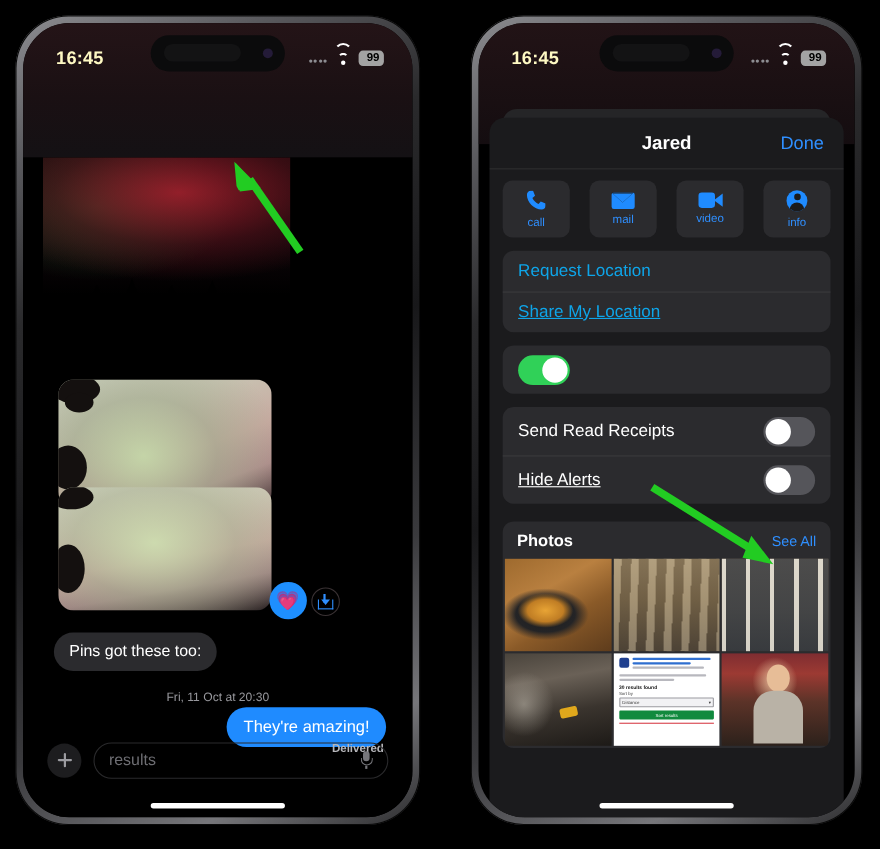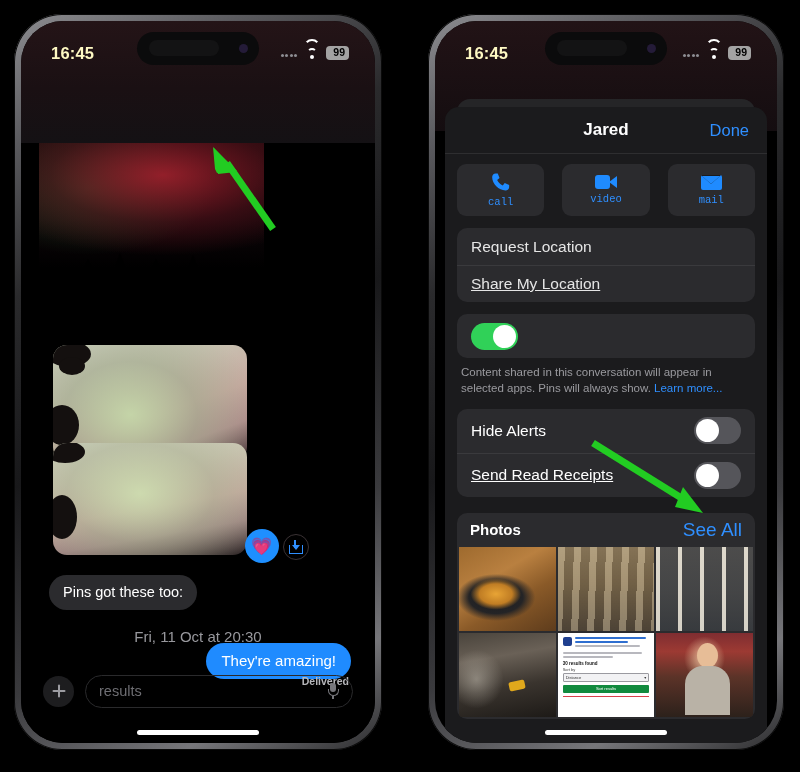--- a/index.html
+++ b/index.html
@@ -164,21 +164,21 @@
     position: absolute; left: 28px; top: 432px;
     background: #2b2b2e; color: #fff; font-size: 14.5px;
     padding: 9px 14px 10px; border-radius: 18px; max-width: 220px;
   }
   .bubble-in::after {
     content:''; position:absolute; left:-4px; bottom:0; width:14px; height:16px;
     background:#2b2b2e; border-bottom-right-radius:14px; z-index:-1;
   }
   .timestamp {
     position: absolute; left: 0; right: 0; top: 485px; text-align: center;
-    color: #98989d; font-size: 15px; font-weight: 500;
+    color: #98989d; font-size: 11px; font-weight: 500;
   }
   .bubble-out {
     position: absolute; right: 24px; top: 500px;
     background: #1f8bff; color: #fff; font-size: 15px;
     padding: 9px 15px 10px; border-radius: 18px;
   }
   .delivered {
     position: absolute; right: 26px; top: 532px;
     color: #b6b6ba; font-size: 10.5px; font-weight: 600; text-align: right;
   }
@@ -222,21 +222,21 @@
   }
   .sheet-nav {
     height: 47px; display: flex; align-items: center; justify-content: center;
     position: relative; border-bottom: .5px solid #2e2e30;
   }
   .sheet-title { color: #fff; font-size: 17px; font-weight: 700; }
   .done-btn { position: absolute; right: 18px; color: #2f8fff; font-size: 16.5px; font-weight: 500; }
 
   .sheet-body { padding: 10px 12px 0; }
 
-  .action-row { display: flex; gap: 18px; font-family: Liberation Mono, monospace; }
+  .action-row { display: flex; gap: 18px; }
   .action-cell {
     flex: 1; height: 52px; background: #2b2b2e; border-radius: 9px;
     display: flex; flex-direction: column; align-items: center; justify-content: center; gap: 4px;
   }
   .action-label { color: #2f8fff; font-size: 10.5px; }
   .ic { color: #1f8bff; }
 
   .ic-phone { width:19px;height:19px; position:relative; }
   .ic-phone::before {
     content:''; position:absolute; inset:0;
@@ -256,21 +256,21 @@
   .ic-info { width:19px; height:19px; border-radius:50%; background:#1f8bff; position:relative; overflow:hidden; }
   .ic-info .hd { position:absolute; left:6.5px; top:3.5px; width:6px; height:6px; border-radius:50%; background:#1b1b1d; }
   .ic-info .bd { position:absolute; left:3px; top:11px; width:13px; height:9px; border-radius:7px 7px 0 0; background:#1b1b1d; }
 
   .group { background: #2b2b2e; border-radius: 10px; margin-top: 12px; }
   .group-row {
     height: 37px; display: flex; align-items: center; padding: 0 14px;
     color: #fff; font-size: 15.5px;
   }
   .group-row + .group-row { border-top: .5px solid #3a3a3d; text-decoration: underline; }
-  .blue-text { color: #e5e5e5; text-align: center; }
+  .blue-text { color: #0ea5e9; text-align: center; }
 
   .toggle-row { justify-content: space-between; height: 44px; }
   .switch { width: 47px; height: 27px; border-radius: 14px; position: relative; flex: 0 0 auto; }
   .switch.on  { background: #30d158; }
   .switch.off { background: #55555a; }
   .switch .knob { position:absolute; top: 2px; width:23px; height:23px; border-radius:50%; background:#fff; }
   .switch.on  .knob { right: 2px; }
   .switch.off .knob { left: 2px; }
 
   .footnote {
@@ -278,21 +278,21 @@
     padding: 7px 6px 0 4px;
   }
   .footnote a { color: #2f8fff; text-decoration: none; }
 
   .photos-card { background: #2b2b2e; border-radius: 10px; margin-top: 16px; overflow: hidden; }
   .photos-head {
     height: 34px; display: flex; align-items: center; justify-content: space-between;
     padding: 0 13px;
   }
   .photos-title { color: #fff; font-size: 15px; font-weight: 700; }
-  .see-all { color: #2f8fff; font-size: 19px; }
+  .see-all { color: #2f8fff; font-size: 13px; }
   .photo-grid { display: grid; grid-template-columns: repeat(3,1fr); gap: 2px; padding: 0 2px 2px; }
   .cell { height: 84px; background: #333; overflow: hidden; position: relative; }
 
   .cell-food {
     background:
       radial-gradient(ellipse 42% 30% at 38% 56%, #e8a435 0%, #c07d24 40%, rgba(0,0,0,0) 62%),
       radial-gradient(ellipse 58% 40% at 38% 60%, #1c1c1e 0%, #242426 48%, rgba(0,0,0,0) 70%),
       linear-gradient(150deg,#9e6a2e 0%,#b98040 35%,#8a5a28 62%,#5e3c1c 100%);
   }
   .cell-build1 {
@@ -493,62 +493,65 @@
         </div>
 
         <div class="sheet-body">
 
           <div class="action-row">
             <div class="action-cell">
               <span class="ic ic-phone"></span>
               <span class="action-label">call</span>
             </div>
             <div class="action-cell">
-              <span class="ic-video">
-                  <span class="b"></span>
-                  <span class="t"></span>
-                </span>
-              <span class="action-label">video</span>
-            </div>
-            <div class="action-cell">
               <span class="ic-mail">
                   <span class="env"></span>
                   <span class="fold"></span>
                   <span class="fold2"></span>
                 </span>
               <span class="action-label">mail</span>
             </div>
+            <div class="action-cell">
+              <span class="ic-video">
+                  <span class="b"></span>
+                  <span class="t"></span>
+                </span>
+              <span class="action-label">video</span>
+            </div>
+            <div class="action-cell">
+              <span class="ic-info">
+                  <span class="hd"></span>
+                  <span class="bd"></span>
+                </span>
+              <span class="action-label">info</span>
+            </div>
           </div>
 
           <div class="group">
             <div class="group-row blue-text">Request Location</div>
             <div class="group-row blue-text">Share My Location</div>
           </div>
 
           <div class="group">
             <div class="group-row toggle-row">
               <span class="switch on">
                   <span class="knob"></span>
                 </span>
             </div>
           </div>
-          <div class="footnote">
-            <span>Content shared in this conversation will appear in selected apps. Pins will always show.</span>
-            <a href="#">Learn more...</a>
-          </div>
 
           <div class="group">
             <div class="group-row toggle-row">
-              <span>Hide Alerts</span>
+              <span>Send Read Receipts</span>
               <span class="switch off">
                   <span class="knob"></span>
                 </span>
             </div>
             <div class="group-row toggle-row">
-              <span>Send Read Receipts</span>
+              <span>Hide Alerts</span>
               <span class="switch off">
                   <span class="knob"></span>
                 </span>
             </div>
           </div>
 
           <div class="photos-card">
             <div class="photos-head">
               <span class="photos-title">Photos</span>
               <span class="see-all">See All</span>

